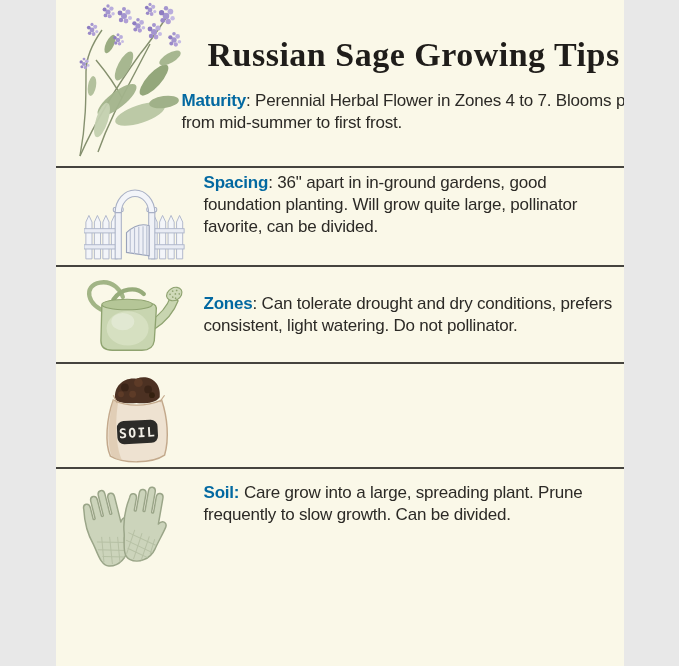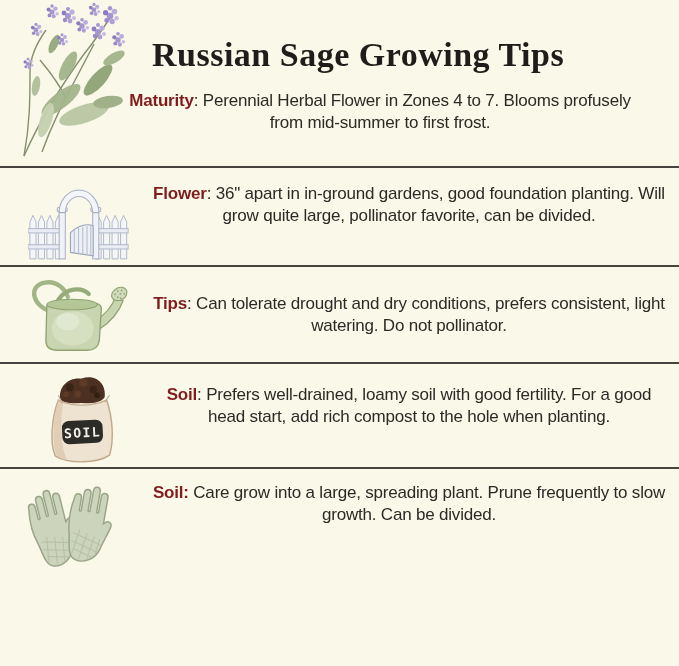--- a/index.html
+++ b/index.html
@@ -1,29 +1,29 @@
 <!DOCTYPE html>
 <html><head>
 <meta charset="utf-8">
 <style>
   html,body{margin:0;padding:0;background:#e8e8e8;}
   .page{
-    width:679px;height:666px;background:#FAF8E8;overflow:hidden;position:relative;
-    font-family:"Liberation Sans",sans-serif;color:#2C2A26;margin:0 auto;text-align:center;
+    width:568px;height:666px;background:#FAF8E8;overflow:hidden;position:relative;
+    font-family:"Liberation Sans",sans-serif;color:#2C2A26;margin:0 auto;
   }
   .hero{position:relative;height:166px;box-sizing:border-box;}
   .plant-illo{position:absolute;left:6px;top:2px;}
   .page-title{
     position:absolute;left:152px;top:36px;margin:0;
     font-family:"Liberation Serif","DejaVu Serif",serif;
     font-size:34px;font-weight:700;letter-spacing:.5px;color:#1F1D1A;white-space:nowrap;
   }
   .entry{position:absolute;left:126px;top:90px;width:508px;margin:0;}
   .txt{font-size:17px;line-height:22px;letter-spacing:-0.2px;color:#2C2A26;}
-  .txt b{font-weight:700;color:#7f1d1d;}
+  .txt b{font-weight:700;color:#0369a1;}
   .tip{display:flex;border-top:2px solid #45443E;box-sizing:border-box;}
   .icon-cell{width:148px;flex:none;display:flex;align-items:center;justify-content:center;}
   .tip-text{flex:1;align-self:center;margin:0;max-width:522px;padding-right:6px;}
   .h-light{height:98px}  .h-light  .tip-text{transform:translateY(-4px)}
   .h-spacing{height:99px}.h-spacing .tip-text{transform:translateY(-12px)}
   .h-spacing .icon-cell svg{transform:translate(5px,6px)}
   .h-water{height:97px}
   .h-soil{height:105px}  .h-soil  .tip-text{transform:translateY(-10px)}
   .h-soil  .icon-cell svg{transform:translate(7px,1px)}
   .h-care{height:101px}  .h-care  .tip-text{transform:translateY(-15px)}
@@ -113,21 +113,21 @@
           <g stroke="#B9C0D2" stroke-width="1.2">
             <line x1="49" y1="49" x2="49" y2="73.5"></line>
               <line x1="53.5" y1="46.5" x2="53.5" y2="74"></line>
             <line x1="58" y1="45" x2="58" y2="74.2"></line>
               <line x1="62.5" y1="44" x2="62.5" y2="74.5"></line>
             <line x1="66.5" y1="43.5" x2="66.5" y2="74.8"></line>
           </g>
         </g>
       </svg>
     </div>
-    <p class="tip-text txt"><b>Flower</b><span>: </span><span>36" apart in in-ground gardens, good foundation planting. Will grow quite large, pollinator favorite, can be divided.</span></p>
+    <p class="tip-text txt"><b>Spacing</b><span>: </span><span>36" apart in in-ground gardens, good foundation planting. Will grow quite large, pollinator favorite, can be divided.</span></p>
   </section>
 
   <section class="tip h-water">
     <div class="icon-cell">
       <svg width="113" height="82" viewBox="0 0 118 86" aria-hidden="true">
         <path d="M36,40 C14,34 10,12 28,9 C42,6.5 50,18 52,24" fill="none" stroke="#A2B586" stroke-width="4.5" stroke-linecap="round"></path>
         <path d="M42,27 C50,15 66,13 74,21" fill="none" stroke="#97AC7B" stroke-width="4.5" stroke-linecap="round"></path>
         <path d="M80,50 C92,42 99,33 102,24 L110,28 C106,39 97,50 85,58 Z" fill="#C8D5B0" stroke="#8FA370" stroke-width="1.3"></path>
         <g transform="rotate(-30 106 21)">
           <ellipse cx="106" cy="21" rx="8.5" ry="6.5" fill="#CFDAB9" stroke="#8FA370" stroke-width="1.2"></ellipse>
@@ -140,21 +140,21 @@
               <circle cx="110.5" cy="23.5" r="0.9"></circle>
             <circle cx="105" cy="25.5" r="0.9"></circle>
           </g>
         </g>
         <path d="M30,33 L82,31 C86,31 88,35 87,39 L85,70 C84,77 79,80 72,80 L41,80 C34,80 29,77 29,70 Z" fill="#C8D5B0" stroke="#8FA370" stroke-width="1.4"></path>
         <ellipse cx="57" cy="57" rx="22" ry="18" fill="#D9E2C6" opacity="0.8"></ellipse>
         <ellipse cx="52" cy="50" rx="12" ry="9" fill="#E4EAD6" opacity="0.8"></ellipse>
         <ellipse cx="56.5" cy="32" rx="26.5" ry="5.5" fill="#B5C697" stroke="#8FA370" stroke-width="1.2"></ellipse>
       </svg>
     </div>
-    <p class="tip-text txt"><b>Tips</b><span>: </span><span>Can tolerate drought and dry conditions, prefers consistent, light watering. Do not pollinator.</span></p>
+    <p class="tip-text txt"><b>Zones</b><span>: </span><span>Can tolerate drought and dry conditions, prefers consistent, light watering. Do not pollinator.</span></p>
   </section>
 
   <section class="tip h-soil">
     <div class="icon-cell">
       <svg width="89" height="97" viewBox="0 0 92 100" aria-hidden="true">
         <path d="M24,32 C22,18 34,9 46,11 C58,6 72,14 70,30 C66,36 54,37 46,36 C36,37 27,36 24,32 Z" fill="#4C3122"></path>
         <g>
           <circle cx="34" cy="20" r="4" fill="#3A2417"></circle>
             <circle cx="48" cy="15" r="4.5" fill="#5D3B27"></circle>
           <circle cx="58" cy="22" r="4" fill="#3A2417"></circle>
@@ -167,21 +167,20 @@
         <g stroke="#C3A98C" stroke-width="1.2">
           <line x1="26" y1="36" x2="22" y2="28"></line>
             <line x1="70" y1="35" x2="75" y2="28"></line>
         </g>
         <g transform="rotate(-3 47 66)">
           <rect x="26" y="54" width="42" height="24" rx="7" fill="#2C2B28"></rect>
           <text x="47" y="71.5" text-anchor="middle" fill="#F2EFE7" font-family="DejaVu Sans Mono, monospace" font-size="13.5" font-weight="bold" letter-spacing="1.5">SOIL</text>
         </g>
       </svg>
     </div>
-    <p class="tip-text txt"><b>Soil</b><span>: </span><span>Prefers well-drained, loamy soil with good fertility. For a good head start, add rich compost to the hole when planting.</span></p>
   </section>
 
   <section class="tip h-care">
     <div class="icon-cell">
       <svg width="101" height="91" viewBox="0 0 104 94" aria-hidden="true">
         <defs>
           <g id="gl">
             <path d="M12,60 C8,46 9,32 11,22 C11,16 18,16 18,22 L18,34 C18,35 20,35 20,34 L20,16 C20,10 27,10 27,16 L27,33 C27,34 29,34 29,33 L29,12 C29,6 36,6 36,12 L36,33 C36,34 38,34 38,33 L38,17 C38,11 45,11 45,17 L45,44 C48,39 54,40 53,46 C51,54 48,62 46,70 C43,81 32,88 22,85 C14,82.5 14,70 12,60 Z" fill="#CCD4BB" stroke="#9AA588" stroke-width="1.5" stroke-linejoin="round"></path>
             <g stroke="#B6C0A4" stroke-width="1">
               <line x1="16" y1="58" x2="46" y2="66"></line>

